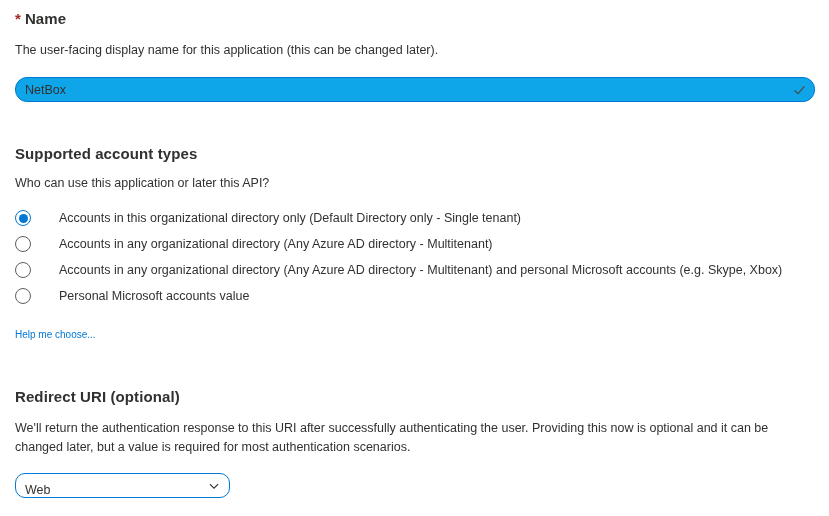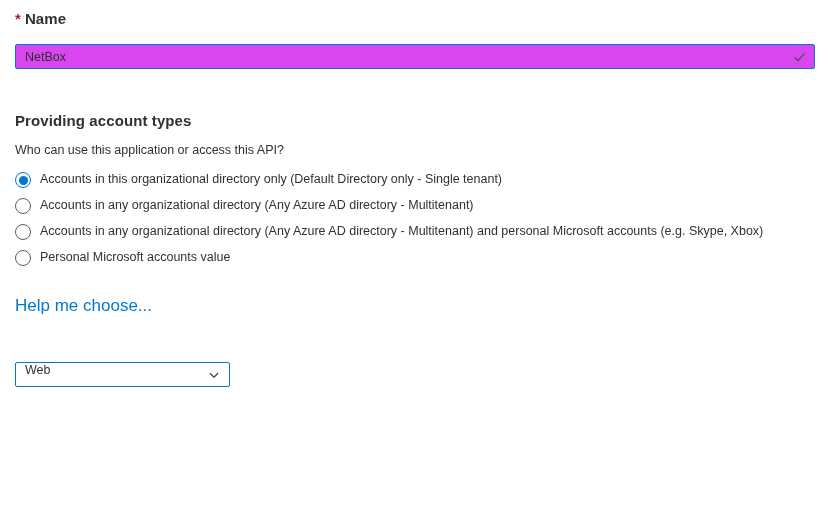--- a/index.html
+++ b/index.html
@@ -25,80 +25,81 @@
     letter-spacing:.1px;
   }
   .required-mark{color:var(--required);margin-right:4px;font-weight:600;}
   .desc{font-size:12.5px;line-height:19px;margin-top:14px;max-width:800px;}
   .text-field{
     position:relative;width:800px;height:25px;margin-top:17px;
   }
   .text-field input{
     width:100%;height:25px;border:1px solid var(--accent);
     padding:2px 28px 2px 9px;font-size:12.5px;color:var(--text);
-    font-family:inherit;outline:none;background:#d946ef;border-radius:2px;
+    font-family:inherit;outline:none;background:#0ea5e9;border-radius:12px;
   }
   .field-check{
     position:absolute;right:9px;top:50%;transform:translateY(-50%);
     width:13px;height:13px;pointer-events:none;
   }
   .section{margin:0;}
   .section.account-types{margin-top:43px;}
   .section.redirect{margin-top:46px;}
   .question{font-size:12.5px;margin-top:14px;}
   .radio-group{margin-top:15px;}
   .radio-row{
-    display:flex;align-items:flex-start;height:26px;cursor:pointer;
+    display:flex;align-items:center;height:26px;cursor:pointer;gap:19px;
   }
   .radio{
     width:16px;height:16px;border-radius:50%;
     border:1px solid var(--radio-border);
     display:inline-flex;align-items:center;justify-content:center;
     flex:0 0 auto;background:#fff;
   }
   .radio.selected{border-color:var(--accent);}
   .radio.selected::after{
     content:"";width:9px;height:9px;border-radius:50%;background:var(--accent);
   }
   .radio-label{font-size:12.5px;margin-left:9px;white-space:nowrap;}
   .help-link{
-    display:inline-block;margin-top:20px;font-size:17px;
+    display:inline-block;margin-top:20px;font-size:10px;
     color:var(--link);text-decoration:none;cursor:pointer;
   }
   .uri-row{display:flex;margin-top:16px;gap:11px;}
   .select-field{
     position:relative;width:215px;height:25px;
-    border:1px solid var(--accent);border-radius:2px;background:#fff;
-    display:flex;align-items:flex-start;padding:0 30px 0 9px;
+    border:1px solid var(--accent);border-radius:10px;background:#fff;
+    display:flex;align-items:flex-end;padding:0 30px 0 9px;
     font-size:12.5px;cursor:pointer;
   }
   .chevron{
     position:absolute;right:9px;top:50%;transform:translateY(-50%);
     width:12px;height:12px;pointer-events:none;
   }
   .uri-field{width:425px;margin-top:0;}
 </style>
 </head>
 <body>
 
 <div class="page">
 
   <div class="section">
     <h2 class="section-heading"><span class="required-mark">*</span><span>Name</span></h2>
+    <div class="desc">The user-facing display name for this application (this can be changed later).</div>
     <div class="text-field">
       <input type="text" value="NetBox" style="">
       <svg class="field-check" viewBox="0 0 16 16">
           <path d="M2 8.5 L6.2 12.5 L14 3.5" fill="none" stroke="var(--check)" stroke-width="1.6"></path>
         </svg>
     </div>
   </div>
 
   <div class="section account-types">
-    <h2 class="section-heading">Providing account types</h2>
-    <div class="question">Who can use this application or access this API?</div>
+    <h2 class="section-heading">Supported account types</h2>
+    <div class="question">Who can use this application or later this API?</div>
 
     <div class="radio-group">
       <div class="radio-row">
         <span class="radio selected"></span>
         <span class="radio-label">Accounts in this organizational directory only (Default Directory only - Single tenant)</span>
       </div>
       <div class="radio-row">
         <span class="radio"></span>
         <span class="radio-label">Accounts in any organizational directory (Any Azure AD directory - Multitenant)</span>
       </div>
@@ -109,20 +110,22 @@
       <div class="radio-row">
         <span class="radio"></span>
         <span class="radio-label">Personal Microsoft accounts value</span>
       </div>
     </div>
 
     <a class="help-link">Help me choose...</a>
   </div>
 
   <div class="section redirect">
+    <h2 class="section-heading">Redirect URI (optional)</h2>
+    <div class="desc">We'll return the authentication response to this URI after successfully authenticating the user. Providing this now is optional and it can be changed later, but a value is required for most authentication scenarios.</div>
 
     <div class="uri-row">
       <div class="select-field">
         <span>Web</span>
         <svg class="chevron" viewBox="0 0 16 16">
             <path d="M2.5 5.5 L8 11 L13.5 5.5" fill="none" stroke="#323130" stroke-width="1.5"></path>
           </svg>
       </div>
     </div>
   </div>

